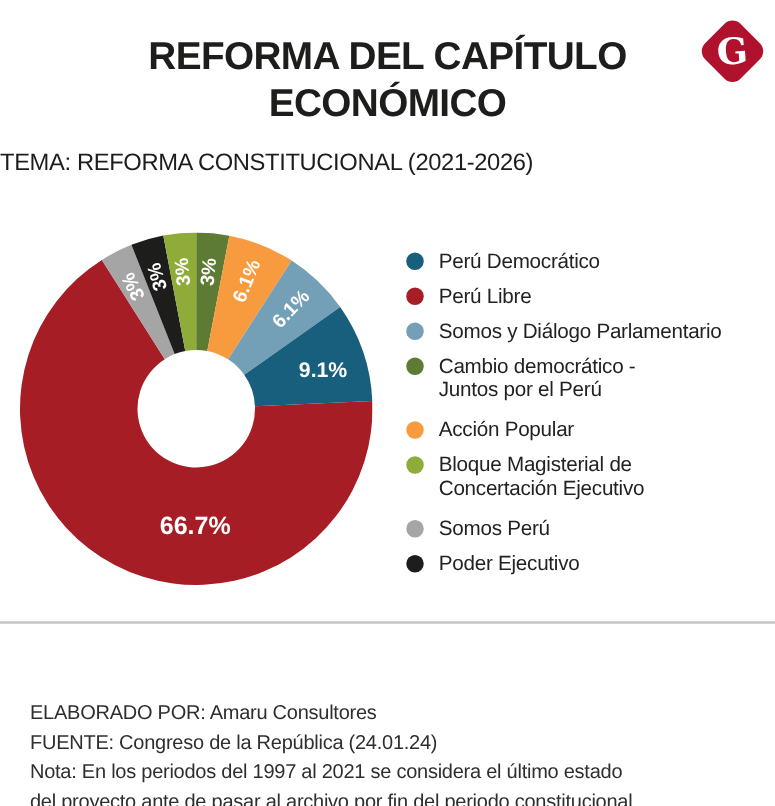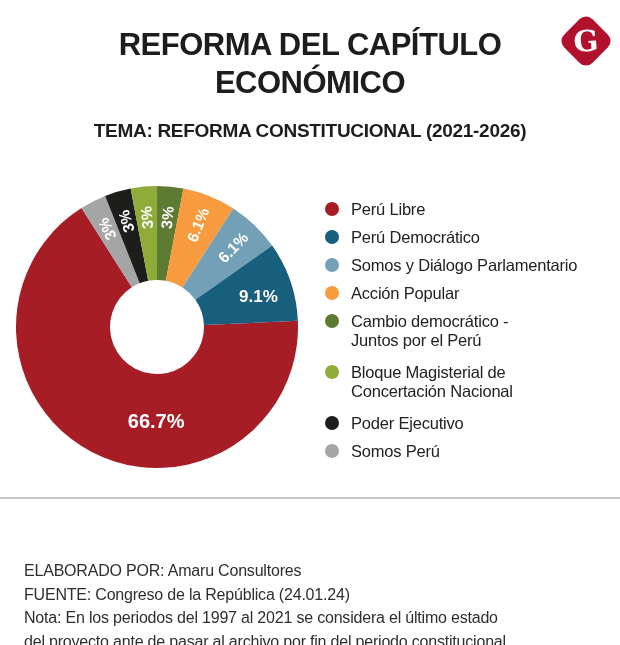--- a/index.html
+++ b/index.html
@@ -7,22 +7,22 @@
     width:620px;height:645px;background:#ffffff;position:relative;overflow:hidden;
     font-family:"Liberation Sans",sans-serif;color:#1d1d1b;
   }
   .abs{position:absolute;}
   .title{
     top:26px;left:0;width:620px;text-align:center;
     font-size:31px;font-weight:bold;line-height:38px;letter-spacing:-0.5px;color:#1d1d1b;
   }
   .title-inner{display:inline-block;max-width:470px;}
   .subtitle{
-    top:120px;left:0;width:620px;text-align:center;
-    font-size:19px;font-weight:bold;letter-spacing:-0.3px;color:#1d1d1b;
+    top:120px;left:0;width:620px;
+    font-size:19px;font-weight:normal;letter-spacing:-0.3px;color:#1d1d1b;
   }
   .logo{
     left:566px;top:21px;width:40px;height:40px;border-radius:9px;
     transform:rotate(45deg);display:flex;align-items:center;justify-content:center;
   }
   .logo span{
     transform:rotate(-49deg);
     font-family:"DejaVu Serif",serif;font-weight:bold;font-size:29px;line-height:1;color:#ffffff;
   }
   #donut{left:16px;top:186px;}
@@ -68,52 +68,52 @@
     <path d="M167.4691102397265 2.506728672049917 A141 141 0 0 1 217.3394817507451 22.453454179264867 L166.44649391691505 101.48448472642163 A47 47 0 0 0 149.8230367465755 94.83557622401663 Z" fill="#f89b3e"></path>
     <text x="181.85046191052592" y="38.86655904309954" text-anchor="middle" dominant-baseline="central" font-size="15.5" transform="rotate(291.80000000000007 181.85046191052592 38.86655904309954)">6.1%</text>
     <path d="M217.3394817507451 22.453454179264867 A141 141 0 0 1 256.1322544758902 59.60243259593773 L179.37741815863006 113.86747753197923 A47 47 0 0 0 166.44649391691505 101.48448472642163 Z" fill="#74a0b7"></path>
     <text x="217.08030336991044" y="61.55324148121338" text-anchor="middle" dominant-baseline="central" font-size="15.5" transform="rotate(313.76000000000005 217.08030336991044 61.55324148121338)">6.1%</text>
     <path d="M256.1322544758902 59.60243259593773 A141 141 0 0 1 281.8657992430419 134.8496663814876 L187.9552664143473 138.9498887938292 A47 47 0 0 0 179.37741815863006 113.86747753197923 Z" fill="#175f7d"></path>
     <text x="242.43298999698447" y="110.22097239561245" text-anchor="middle" dominant-baseline="central" font-size="17">9.1%</text>
   </svg>
 
 <div class="abs legend">
     <div class="lg-row">
+      <span class="dot" style="background: rgb(23, 95, 125);"></span>
+      <span class="lg-label">Perú Democrático</span>
+    </div>
+    <div class="lg-row">
       <span class="dot" style="background: rgb(167, 29, 38);"></span>
       <span class="lg-label">Perú Libre</span>
     </div>
     <div class="lg-row">
-      <span class="dot" style="background: rgb(23, 95, 125);"></span>
-      <span class="lg-label">Perú Democrático</span>
-    </div>
-    <div class="lg-row">
       <span class="dot" style="background: rgb(116, 160, 183);"></span>
       <span class="lg-label">Somos y Diálogo Parlamentario</span>
+    </div>
+    <div class="lg-row ml">
+      <span class="dot" style="background: rgb(93, 123, 50);"></span>
+      <span class="lg-label">Cambio democrático -
+Juntos por el Perú</span>
     </div>
     <div class="lg-row">
       <span class="dot" style="background: rgb(248, 155, 62);"></span>
       <span class="lg-label">Acción Popular</span>
     </div>
     <div class="lg-row ml">
-      <span class="dot" style="background: rgb(93, 123, 50);"></span>
-      <span class="lg-label">Cambio democrático -
-Juntos por el Perú</span>
-    </div>
-    <div class="lg-row ml">
       <span class="dot" style="background: rgb(143, 171, 58);"></span>
       <span class="lg-label">Bloque Magisterial de
-Concertación Nacional</span>
+Concertación Ejecutivo</span>
+    </div>
+    <div class="lg-row">
+      <span class="dot" style="background: rgb(165, 165, 165);"></span>
+      <span class="lg-label">Somos Perú</span>
     </div>
     <div class="lg-row">
       <span class="dot" style="background: rgb(29, 29, 27);"></span>
       <span class="lg-label">Poder Ejecutivo</span>
-    </div>
-    <div class="lg-row">
-      <span class="dot" style="background: rgb(165, 165, 165);"></span>
-      <span class="lg-label">Somos Perú</span>
     </div>
   </div>
 
 <div class="abs divider"></div>
 
 <div class="abs footer">
   <div>ELABORADO POR: Amaru Consultores</div>
   <div>FUENTE: Congreso de la República (24.01.24)</div>
   <div>Nota: En los periodos del 1997 al 2021 se considera el último estado
 del proyecto ante de pasar al archivo por fin del periodo constitucional</div>

